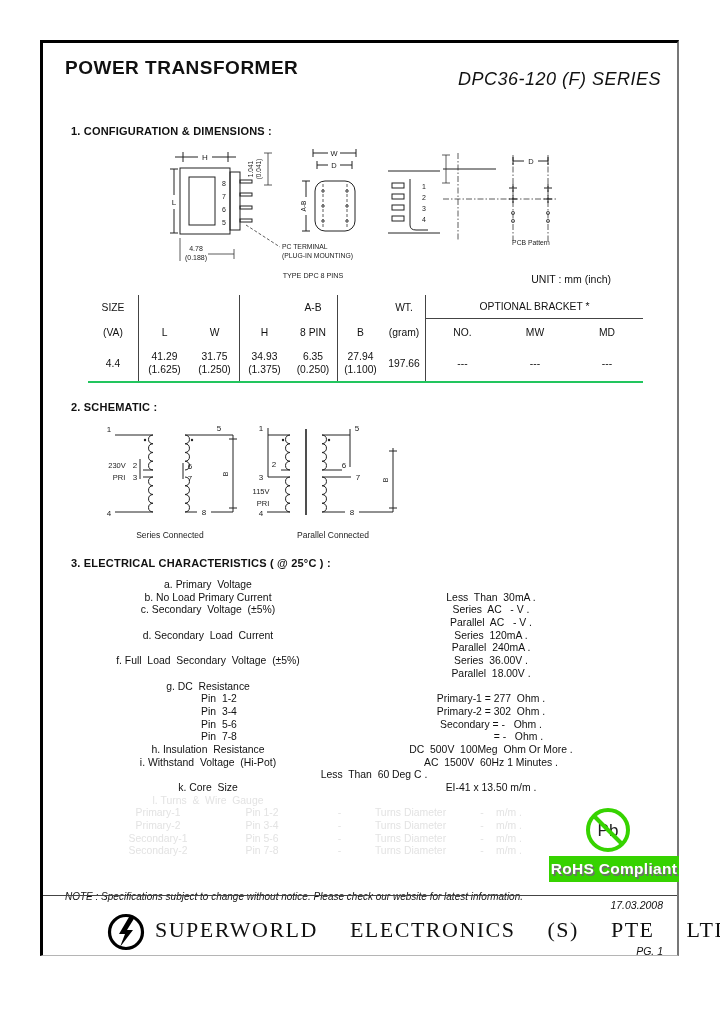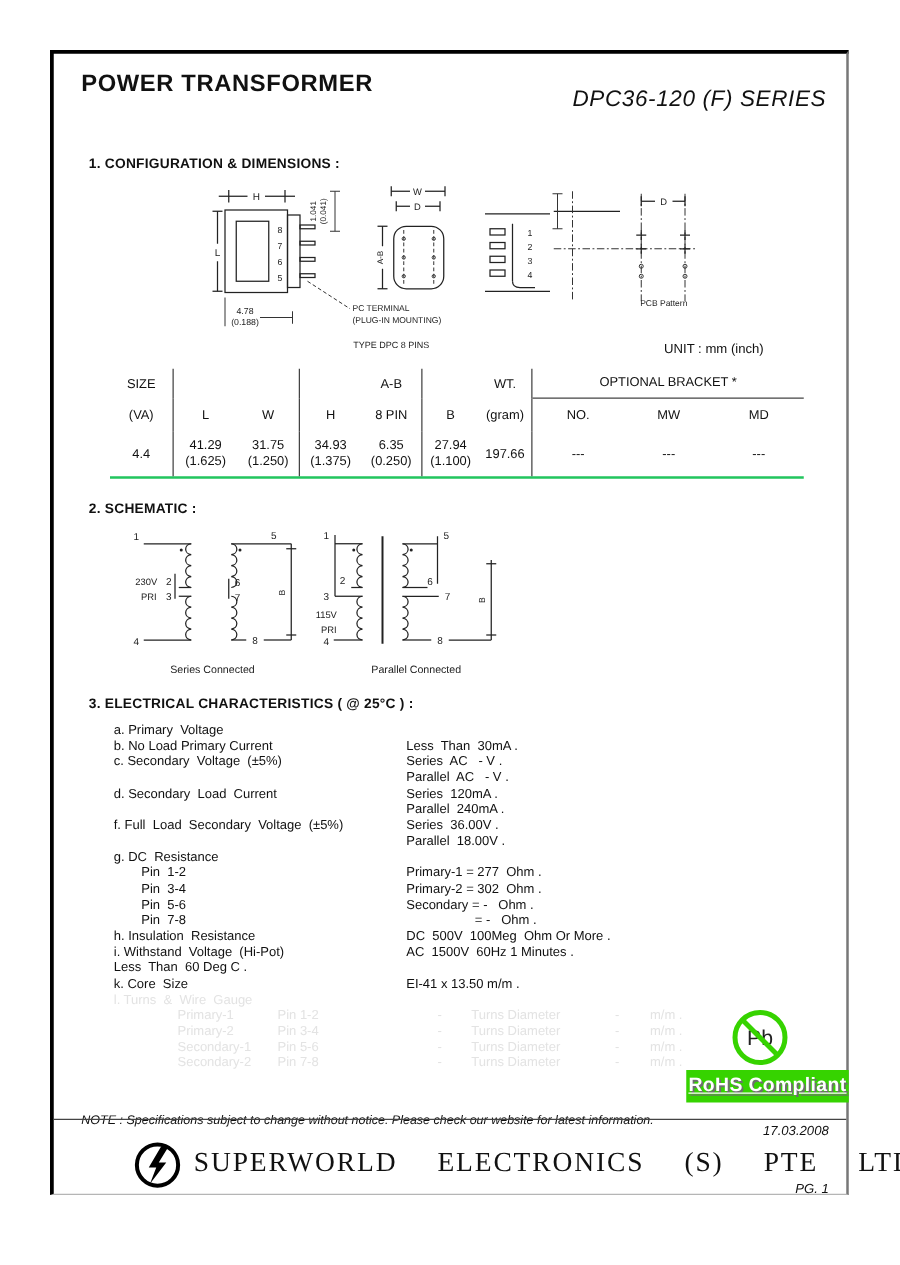--- a/index.html
+++ b/index.html
@@ -19,39 +19,39 @@
   svg .dashdot{stroke:#333;stroke-width:.8;fill:none;stroke-dasharray:6 2 1.5 2;}
   
   .dimtable{left:45px;top:252px;width:555px;display:grid;
             grid-template-columns:51px 51px 50px 49px 49px 45px 43px 73px 72px 72px;
             grid-template-rows:24px 26px 36px;border-bottom:2px solid #22c55e;font-size:10.3px;}
   .cell{display:flex;align-items:center;justify-content:center;text-align:center;}
   .cell.col{flex-direction:column;line-height:13px;}
   .bR{border-right:1px solid #444;}
   .span3{grid-column:span 3;border-bottom:1px solid #444;}
   
-  .elec{left:48px;top:536px;width:566px;font-size:10.4px;}
+  .elec{left:48px;top:536px;width:566px;font-size:10.4px;text-align:center;}
   .erow{display:flex;height:12.7px;line-height:12.7px;}
   .erow span{white-space:pre;}
   .el{width:234px;}
   .er{flex:1;}
   .ind .el{padding-left:22px;width:212px;}
   .faded{color:#e3e3e3;}
   .fr{padding-left:27px;}
-  .fr-name{width:80px;margin-left:24px;}
+  .fr-name{width:80px;}
   .fr-pin{width:128px;}
   .fr-d1{width:27px;}
   .fr-text{width:115px;}
   .fr-d2{width:28px;}
   .note{left:22px;top:832px;font-size:10px;font-style:italic;white-space:pre;margin-top:16px;}
   .rule{left:0;right:0;top:852px;height:1px;background:#444;}
   .date{right:14px;top:856px;font-size:10.5px;font-style:italic;}
   .rohs{left:506px;top:813px;width:130px;height:26px;background:#36d300;color:#fff;
         display:flex;align-items:center;justify-content:center;font-size:15.5px;font-weight:bold;
-        letter-spacing:.3px;text-shadow:1.5px 1.5px 0 #6e6e6e;text-decoration:underline;}
+        letter-spacing:.3px;text-shadow:1.5px 1.5px 0 #6e6e6e;}
   .pbwrap{left:540px;top:762px;width:50px;height:50px;}
   .company{left:112px;top:874px;font-family:"Liberation Serif",serif;font-size:22px;
            letter-spacing:1.5px;word-spacing:9px;white-space:pre;}
   .logo{left:62px;top:868px;width:42px;height:42px;}
   .pg{right:14px;top:902px;font-size:10.5px;font-style:italic;}
 </style>
 </head>
 <body>
 
 <div class="page">

